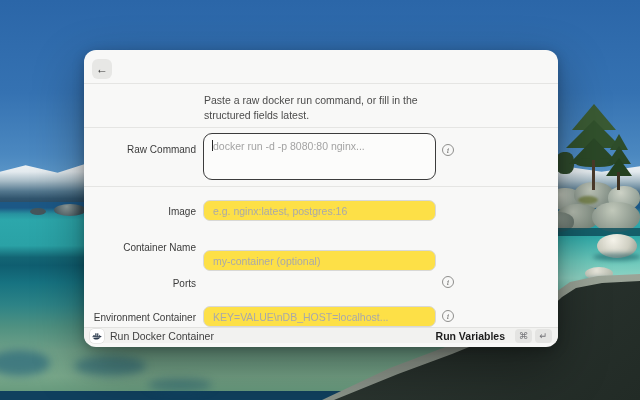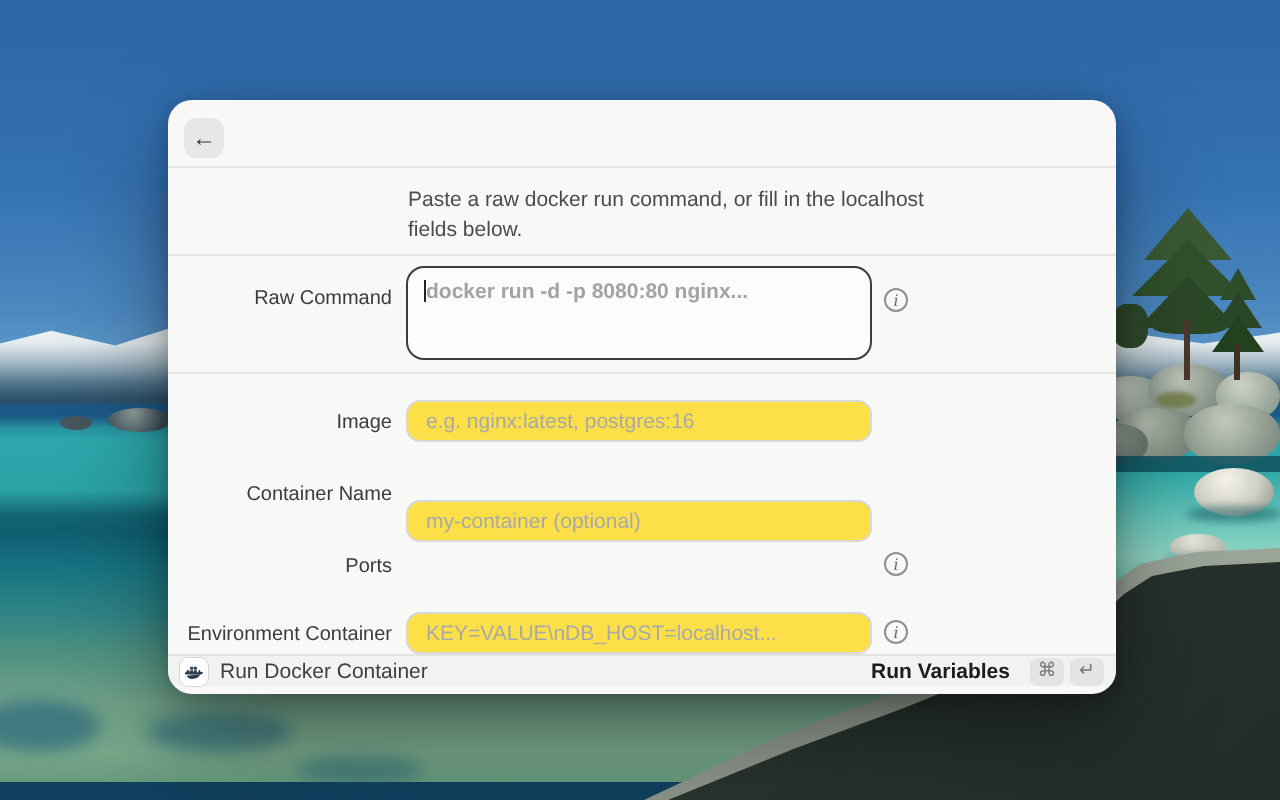--- a/index.html
+++ b/index.html
@@ -67,21 +67,21 @@
   .back-btn{left:8px;top:9px;width:20px;height:20px;background:#e7e7e5;border-radius:6px;
     display:flex;align-items:center;justify-content:center;font-size:12px;color:#333;cursor:pointer;}
   .divider{left:0;width:474px;height:1px;background:#e5e5e3;}
   .d1{top:33px;} .d2{top:77px;} .d3{top:136px;}
   .desc{left:120px;top:43px;width:262px;font-size:10.5px;line-height:1.45;color:#4c4c4c;}
   .flabel{left:0;width:112px;text-align:right;font-size:10px;font-weight:500;color:#3b3b3b;}
   .lbl-raw{top:94px;} .lbl-image{top:156px;} .lbl-name{top:192px;} .lbl-ports{top:228px;} .lbl-env{top:262px;}
   .raw-wrap{left:119px;top:83px;width:233px;height:47px;}
   .raw-ta{width:233px;height:47px;box-sizing:border-box;resize:none;background:#fcfcfb;
     border:1.5px solid #3c3c3c;border-radius:9px;padding:6px 9px;
-    font-family:"Liberation Sans","DejaVu Sans",sans-serif;font-size:10.5px;color:#222;outline:none;font-weight:bold;}
+    font-family:"Liberation Sans","DejaVu Sans",sans-serif;font-size:10.5px;color:#222;outline:none;}
   .raw-ta::placeholder{color:#a3a3a3;}
   .caret{left:9px;top:7px;width:1px;height:11px;background:#222;}
   .field{left:119px;width:233px;height:21px;box-sizing:border-box;background:#fde047;
     border:1px solid #d8d8d6;border-radius:7px;padding:0 9px;
     font-family:"Liberation Sans","DejaVu Sans",sans-serif;font-size:10.5px;color:#222;outline:none;}
   .field::placeholder{color:#a9a9a9;}
   .f-image{top:150px;} .f-name{top:200px;} .f-ports{top:222px;} .f-env{top:256px;}
   .info{width:12px;height:12px;border:1px solid #8f8f8d;border-radius:50%;box-sizing:border-box;
     display:flex;align-items:center;justify-content:center;
     font-size:8px;font-family:"DejaVu Serif",serif;font-style:italic;color:#6d6d6b;}
@@ -133,21 +133,21 @@
 <div class="abs tri p2c3"></div>
 <div class="abs p2trunk"></div>
 
 <div class="abs window">
 
   <div class="abs back-btn">
     <span>←</span>
   </div>
   <div class="abs divider d1"></div>
 
-  <div class="abs desc">Paste a raw docker run command, or fill in the localhost fields below.</div>
+  <div class="abs desc">Paste a raw docker run command, or fill in the structured fields latest.</div>
   <div class="abs divider d2"></div>
 
   <div class="abs flabel lbl-raw">Raw Command</div>
   <div class="abs raw-wrap">
     <textarea class="raw-ta" placeholder="docker run -d -p 8080:80 nginx..." style=""></textarea>
     <div class="abs caret"></div>
   </div>
   <div class="abs info i-raw">
     <span>i</span>
   </div>

